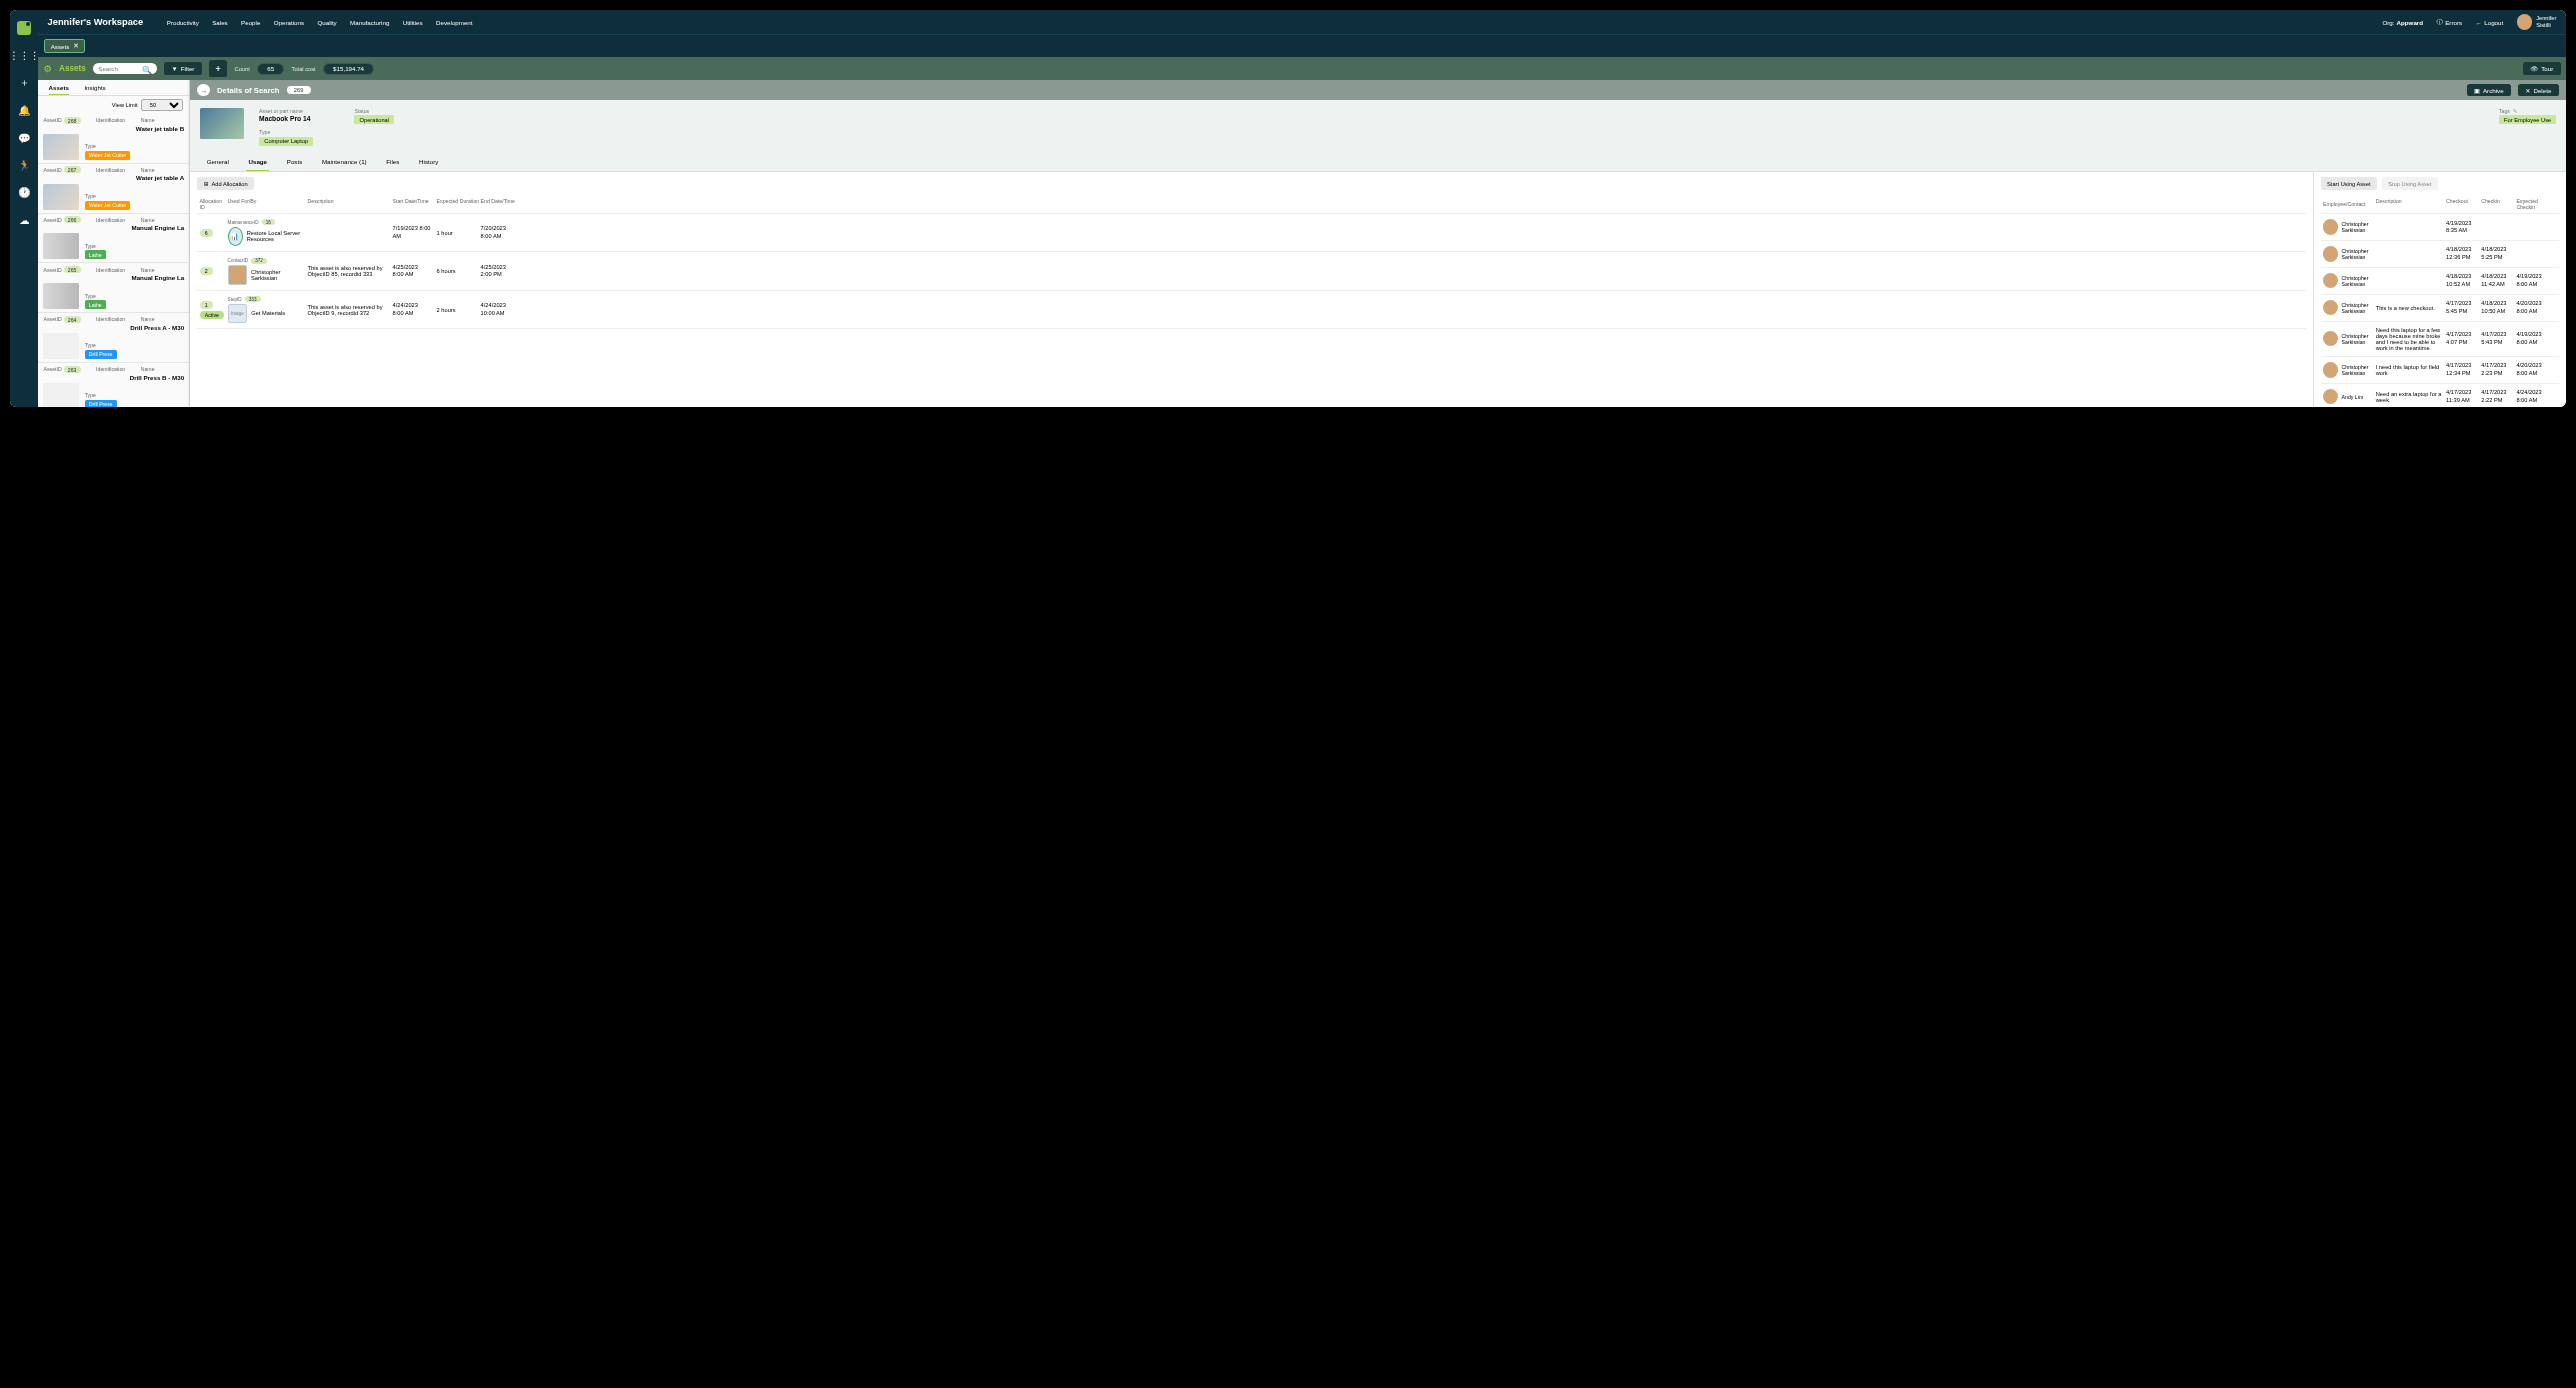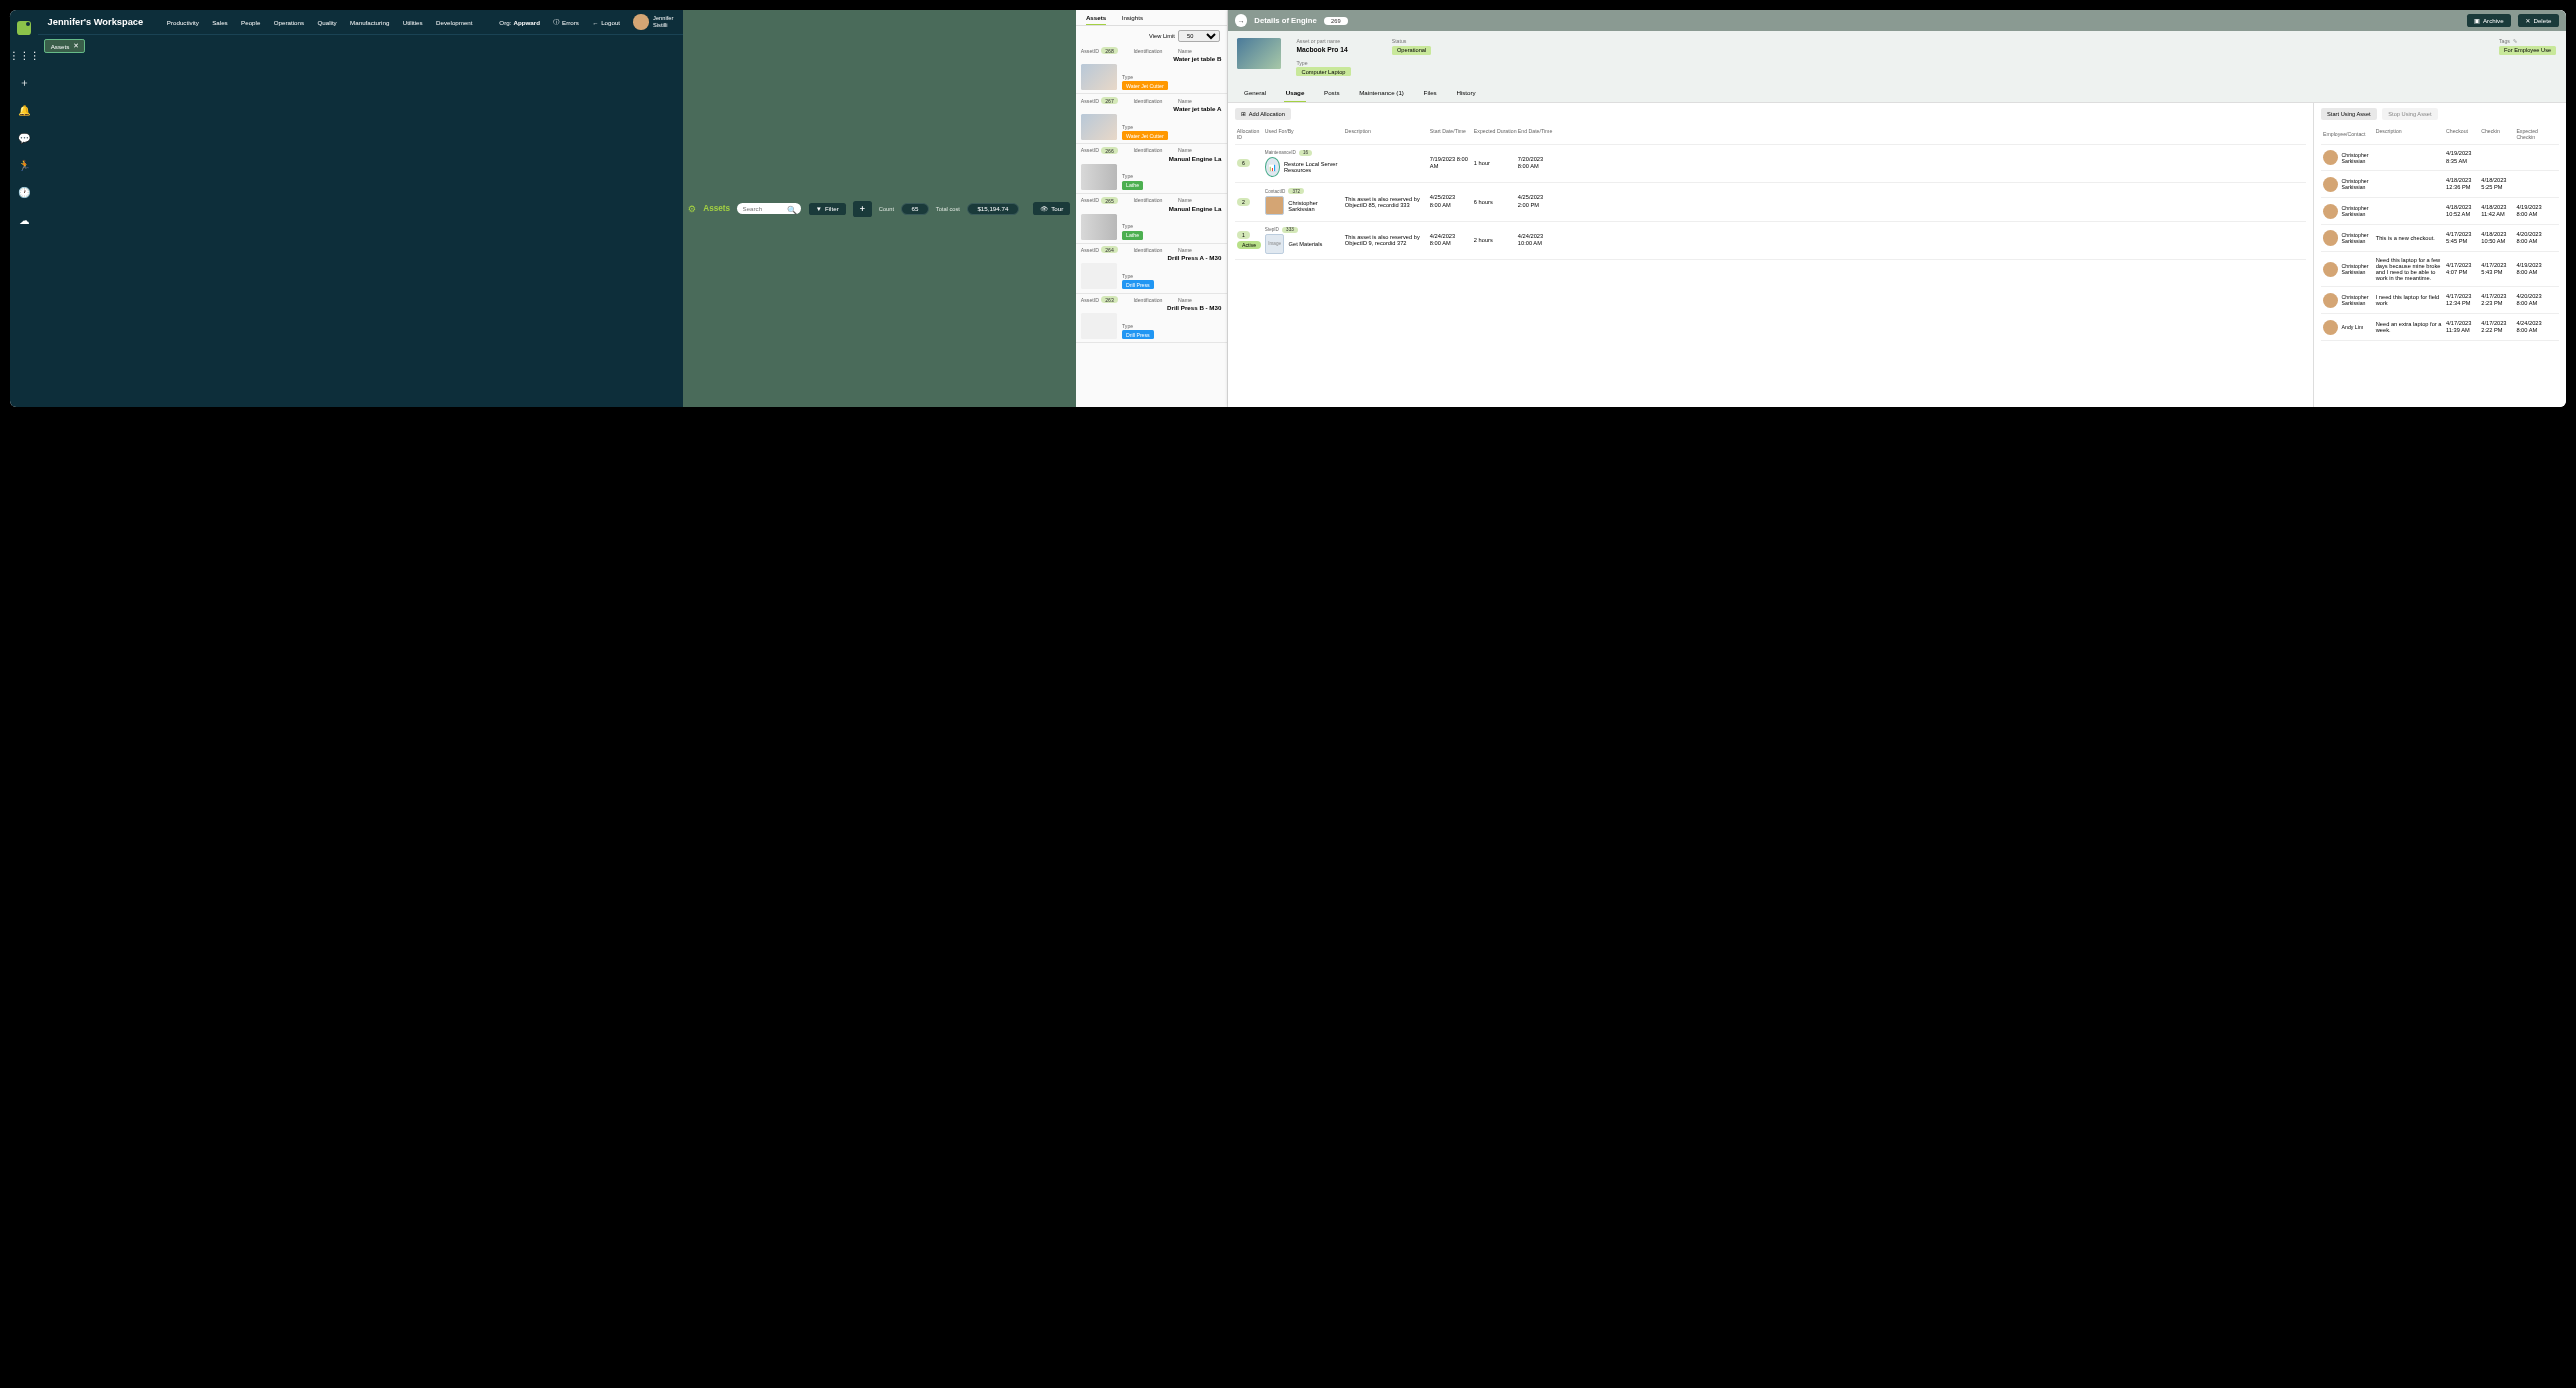--- a/index.html
+++ b/index.html
@@ -2,21 +2,21 @@
 <html style="font-size:8.2px"><head>
 <meta charset="utf-8">
 <style>
 * { margin: 0; padding: 0; box-sizing: border-box; font-family: Arial, sans-serif; }
 body { background: #000; padding: 10.3px; }
 .app-frame { background: #fff; border-radius: 6.2px; overflow: hidden; display: flex; height: 397px; }
 .vsidebar { width: 28px; background: #0d2e3a; display: flex; flex-direction: column; align-items: center; padding-top: 10.3px; gap: 14.4px; }
 .vsidebar .logo { width: 14.4px; height: 14.4px; background: #8bc34a; border-radius: 3.1px; position: relative; }
 .vsidebar .logo::after { content: ''; position: absolute; right: 1.5px; top: 1.5px; width: 4.1px; height: 4.1px; background: #0d2e3a; border-radius: 50%; }
 .vicon { color: #fff; font-size: 10.3px; cursor: pointer; }
-.main { flex: 1; display: flex; flex-direction: row; }
+.main { flex: 1; display: flex; flex-direction: column; }
 .topbar { background: #0d2e3a; color: #fff; }
 .topbar-row1 { display: flex; align-items: center; padding: 4.1px 9.3px; gap: 13.4px; border-bottom: 0.5px solid #1a4354; }
 .ws-title { font-size: 9.3px; font-weight: bold; margin-right: 10.3px; }
 .nav-item { font-size: 6.2px; cursor: pointer; }
 .spacer { flex: 1; }
 .org-lbl { font-size: 6.2px; }
 .org-val { font-size: 6.2px; font-weight: bold; margin-left: 2.1px; }
 .errors, .logout { display: flex; align-items: center; gap: 2.6px; font-size: 6.2px; cursor: pointer; }
 .user-blk { display: flex; align-items: center; gap: 4.1px; }
 .avatar { width: 15.5px; height: 15.5px; border-radius: 50%; background: #d4a574; }
@@ -283,21 +283,21 @@
                   <span class="badge blue">Drill Press</span>
                 </div>
     </div>
   </div>
           </div>
       </div>
 
       <div class="detail">
         <div class="d-head">
           <div class="d-back">→</div>
-          <div class="d-title">Details of Engine</div>
+          <div class="d-title">Details of Search</div>
           <div class="d-id">269</div>
           <div class="spacer"></div>
           <button class="btn-dark">
               <span>▣</span>
               <span>Archive</span>
             </button>
           <button class="btn-dark">
               <span>✕</span>
               <span>Delete</span>
             </button>

